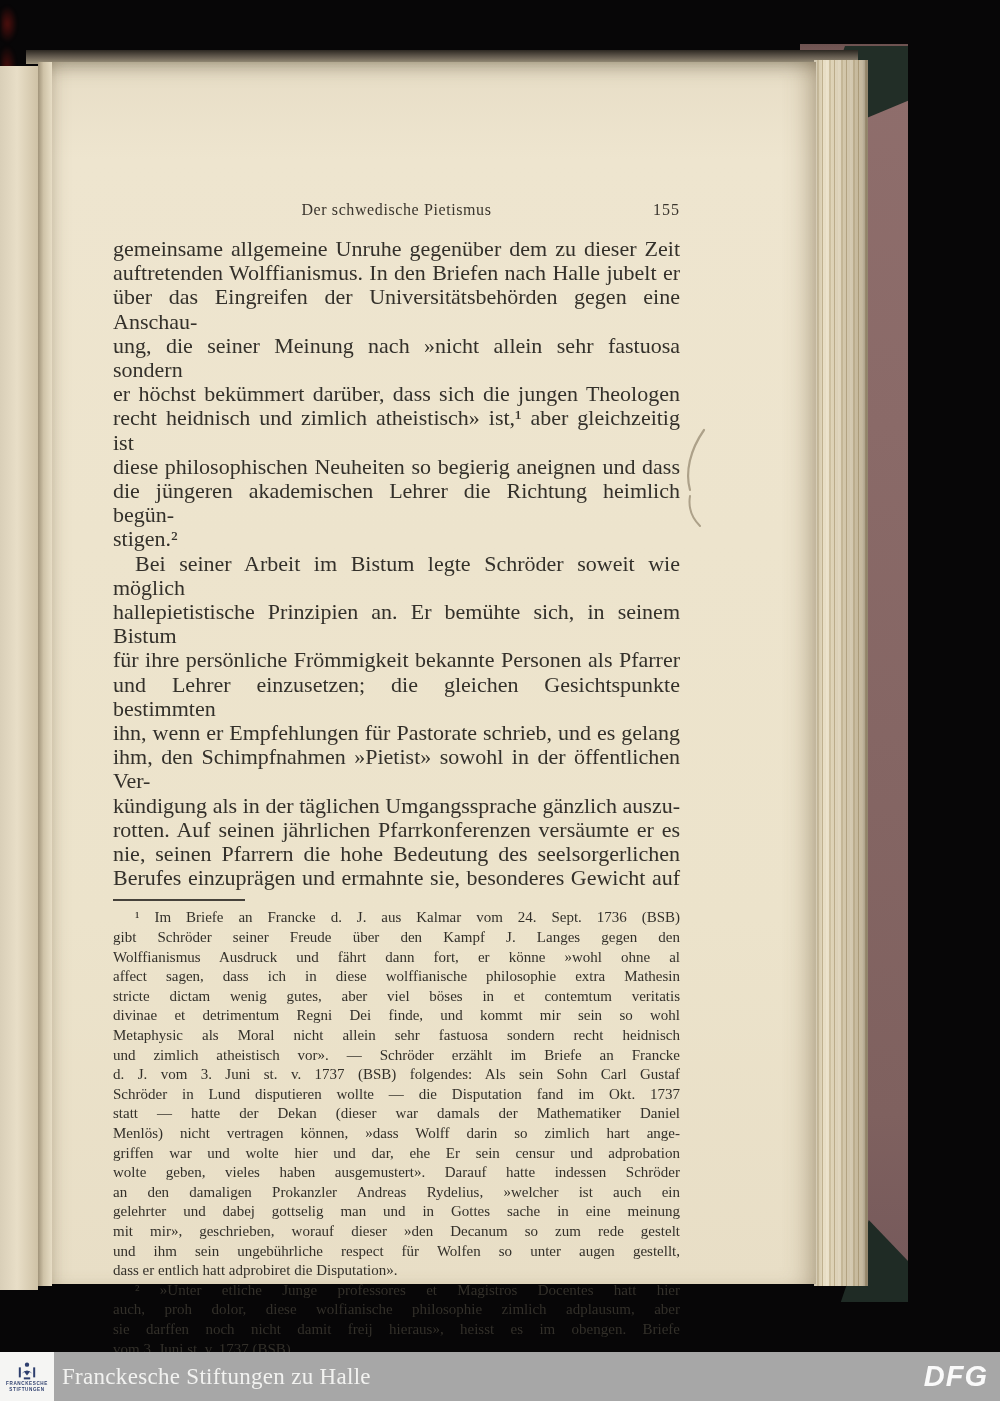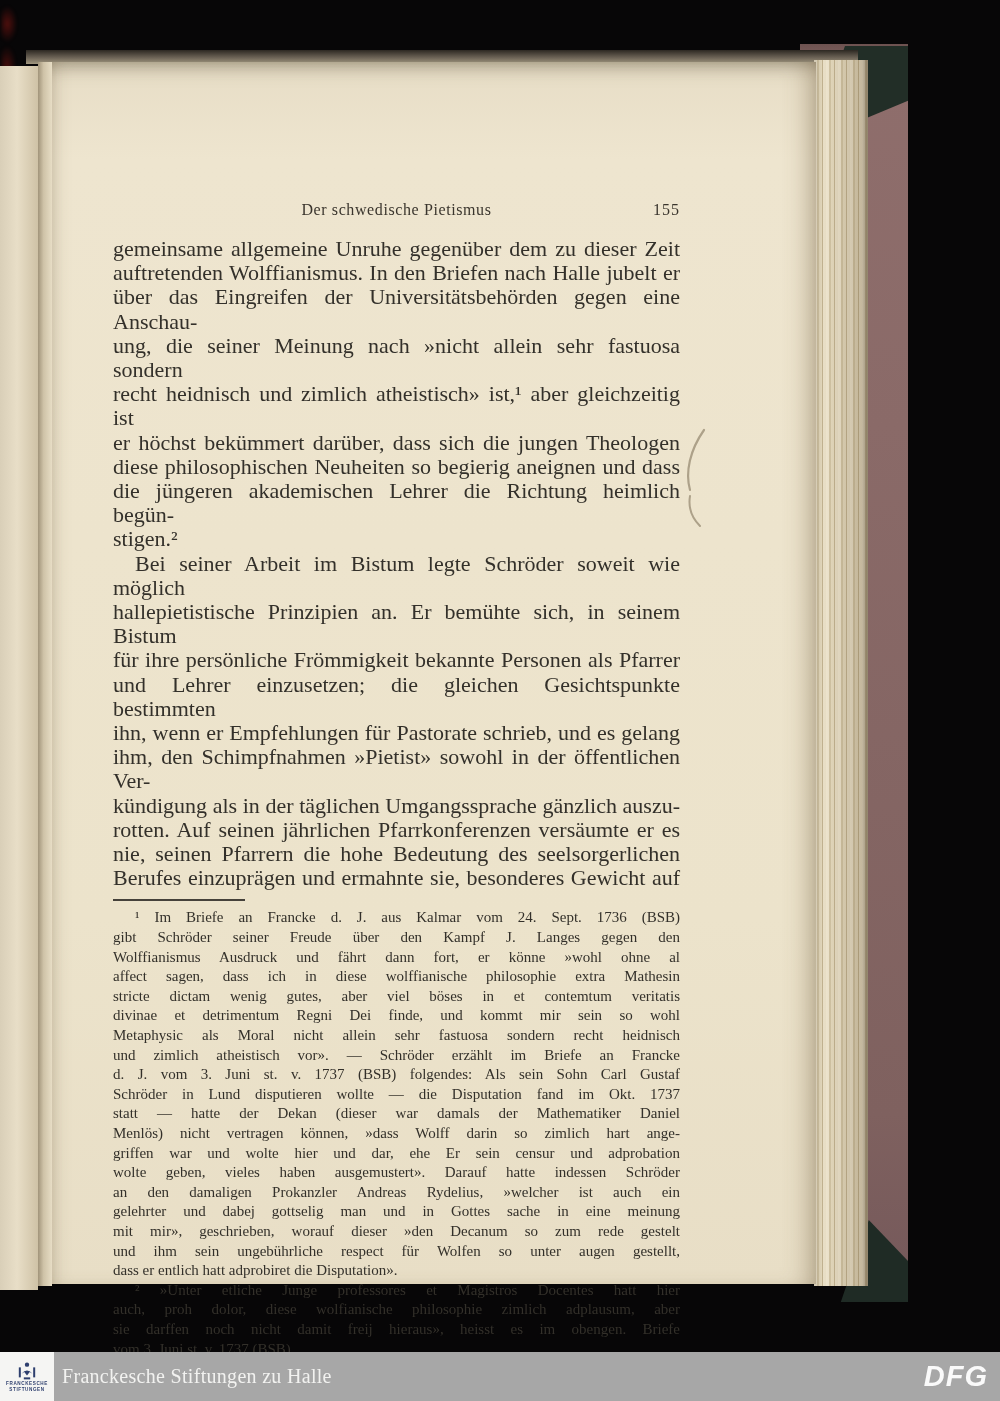--- a/index.html
+++ b/index.html
@@ -63,21 +63,21 @@
   
   .margin-mark{position:absolute;left:680px;top:428px;opacity:.85;}
 
   
   .footer-bar{position:absolute;left:0;top:1352px;width:1000px;height:49px;background:#a7a7a7;}
   .logo-box{position:absolute;left:0;top:0;width:54px;height:49px;background:#f5f5f3;
     display:flex;flex-direction:column;align-items:center;justify-content:center;}
   .logo-box .logo-txt{font-family:"Liberation Sans",sans-serif;font-weight:bold;font-size:4.6px;
     letter-spacing:.6px;color:#2e3f6e;line-height:5.6px;text-align:center;}
   .inst-text{position:absolute;left:62px;top:0;height:49px;line-height:49px;
-    font-size:20px;color:#f2f2f0;letter-spacing:.3px;}
+    font-size:23px;color:#f2f2f0;letter-spacing:.3px;}
   .dfg-logo{position:absolute;right:12px;top:0;height:65px;line-height:49px;
     font-family:"Liberation Sans",sans-serif;font-weight:bold;font-style:italic;
     font-size:29px;letter-spacing:1px;color:#fafafa;}
 </style>
 </head>
 <body>
 
 <div id="scene">
 
   <div class="smudge smudge1"></div>
@@ -98,22 +98,22 @@
       <div class="runhead">
         <div class="title">Der schwedische Pietismus</div>
         <div class="pnum">155</div>
       </div>
       <div class="bodytext">
           <div>
             <div class="tline">gemeinsame allgemeine Unruhe gegenüber dem zu dieser Zeit</div>
             <div class="tline">auftretenden Wolffianismus.  In den Briefen nach Halle jubelt er</div>
             <div class="tline">über das Eingreifen der Universitätsbehörden gegen eine Anschau-</div>
             <div class="tline">ung, die seiner Meinung nach »nicht allein sehr fastuosa sondern</div>
+            <div class="tline">er höchst bekümmert darüber, dass sich die jungen Theologen</div>
             <div class="tline">recht heidnisch und zimlich atheistisch» ist,¹ aber gleichzeitig ist</div>
-            <div class="tline">er höchst bekümmert darüber, dass sich die jungen Theologen</div>
             <div class="tline">diese philosophischen Neuheiten so begierig aneignen und dass</div>
             <div class="tline">die jüngeren akademischen Lehrer die Richtung heimlich begün-</div>
             <div class="tline tlast">stigen.²</div>
           </div>
           <div>
             <div class="tline indent">Bei seiner Arbeit im Bistum legte Schröder soweit wie möglich</div>
             <div class="tline">hallepietistische Prinzipien an.  Er bemühte sich, in seinem Bistum</div>
             <div class="tline">für ihre persönliche Frömmigkeit bekannte Personen als Pfarrer</div>
             <div class="tline">und Lehrer einzusetzen; die gleichen Gesichtspunkte bestimmten</div>
             <div class="tline">ihn, wenn er Empfehlungen für Pastorate schrieb, und es gelang</div>

